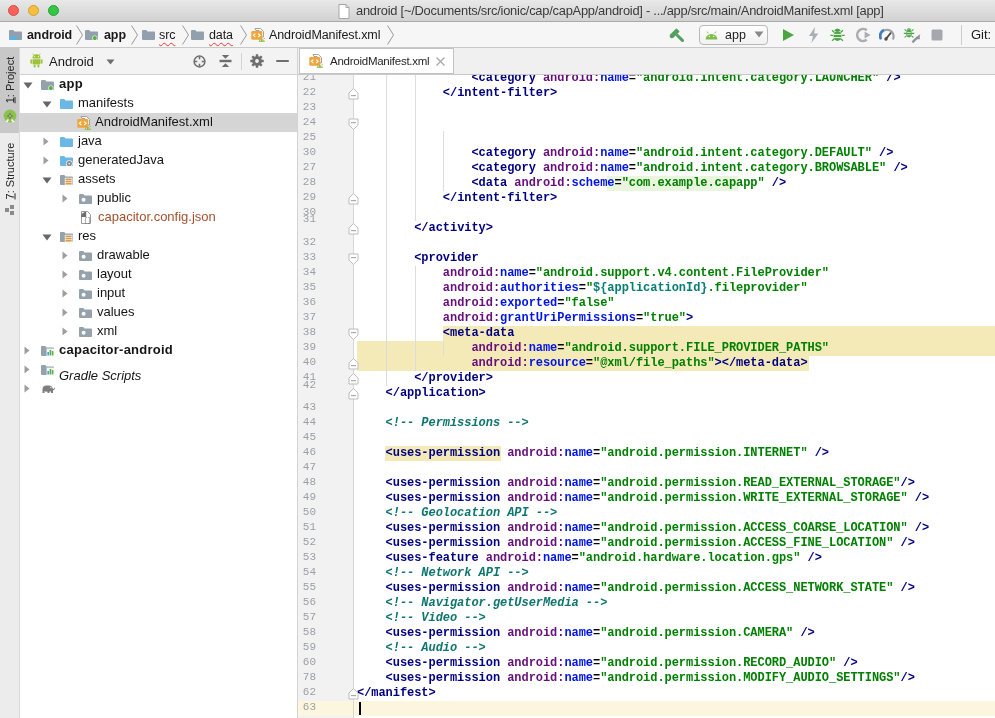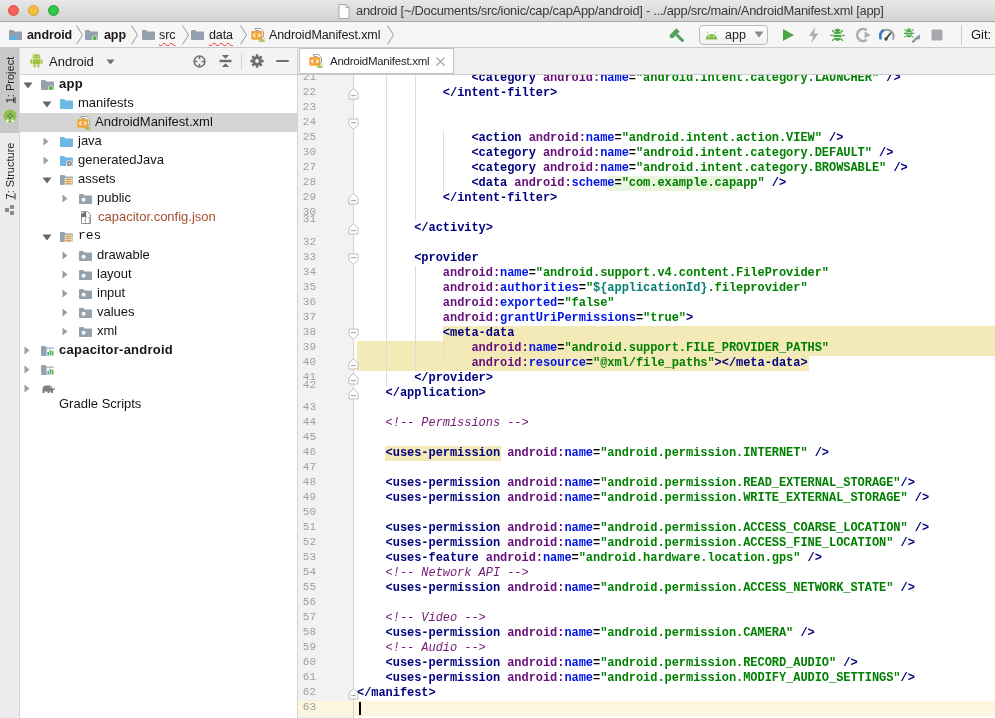--- a/index.html
+++ b/index.html
@@ -1,21 +1,21 @@
 <!DOCTYPE html>
 <html><head><meta charset="utf-8"><title>a</title><style>
 *{margin:0;padding:0;box-sizing:border-box}
 svg{display:block}
 html,body{width:995px;height:718px;overflow:hidden}
 body{position:relative;font-family:"Liberation Sans",sans-serif;background:#fff}
 .a{position:absolute}
 .cl{position:absolute;left:59px;height:15px;line-height:15px;font:700 12px "Liberation Mono",monospace;white-space:pre;color:#000;letter-spacing:-0.05px}
 .ln{position:absolute;left:0;width:18px;text-align:right;height:15px;line-height:17px;font:400 11px "Liberation Mono",monospace;color:#9BA0A6}
 .t{color:#000080}.p{color:#660E7A}.n{color:#0014E6}.v{color:#008000}
-.c{color:#701a75;font-style:italic;font-weight:400}
+.c{color:#0f766e;font-style:italic;font-weight:700}
 .row{position:absolute;height:19px;line-height:18px;font-size:13px;color:#151515}
 </style></head><body>
 <div class="a" style="left:0;top:0;width:995px;height:22px;background:linear-gradient(#E8E8E8,#D2D2D2);border-bottom:1px solid #A9A9A9">
 <div class="a" style="left:7.5px;top:5px;width:11px;height:11px;border-radius:50%;background:#F9615B;border:1px solid #DD4A43"></div>
 <div class="a" style="left:27.5px;top:5px;width:11px;height:11px;border-radius:50%;background:#F6BE40;border:1px solid #D9A023"></div>
 <div class="a" style="left:47.5px;top:5px;width:11px;height:11px;border-radius:50%;background:#33C748;border:1px solid #24A131"></div>
 <div class="a" style="left:338px;top:4px">
 <svg width="12" height="15" viewBox="0 0 12 15">
         <path d="M1 0.5 h7 l3 3 v11 h-10 z" fill="#fff" stroke="#A6A6A6"></path>
         <path d="M8 0.5 v3 h3" fill="none" stroke="#A6A6A6"></path>
@@ -341,21 +341,21 @@
       <svg width="13" height="11" viewBox="0 0 13 11" style="display:block">
         <path d="M0 2 q0-1 1-1 h3.2 l1.3 1.6 H12 q1 0 1 1 V10 q0 1 -1 1 H1 q-1 0 -1-1 Z" fill="#95A2AC"></path>
         <rect x="4.8" y="3.8" width="7.7" height="7.2" fill="#fff" opacity="0.85"></rect>
         <g fill="#DE9A3E">
           <rect x="5.6" y="4.6" width="6" height="1.5"></rect>
           <rect x="5.6" y="6.8" width="6" height="1.5"></rect>
           <rect x="5.6" y="9" width="6" height="1.5"></rect>
         </g>
       </svg>
     </div>
-    <div class="row" style="left:58px;top:152px;font-family:Liberation Mono, monospace;">res</div>
+    <div class="row" style="left:58px;top:152px;">res</div>
     <div class="a" style="left:42px;top:176px">
       <svg width="6" height="9" viewBox="0 0 6 9" style="display:block">
         <path d="M0.5 0.5 L5.5 4.5 L0.5 8.5 z" fill="#9E9E9E"></path>
       </svg>
     </div>
     <div class="a" style="left:59px;top:175px">
       <svg width="13" height="11" viewBox="0 0 13 11" style="display:block">
         <path d="M0 2 q0-1 1-1 h3.2 l1.3 1.6 H12 q1 0 1 1 V10 q0 1 -1 1 H1 q-1 0 -1-1 Z" fill="#95A2AC"></path>
         <circle cx="4.6" cy="6.8" r="2.0" fill="#fff" opacity="0.95"></circle>
       </svg>
@@ -442,21 +442,21 @@
       <svg width="6" height="9" viewBox="0 0 6 9" style="display:block">
         <path d="M0.5 0.5 L5.5 4.5 L0.5 8.5 z" fill="#9E9E9E"></path>
       </svg>
     </div>
     <div class="a" style="left:20px;top:307px">
       <svg width="15" height="12" viewBox="0 0 15 12" style="display:block">
 <path d="M2.5 11 V7.5 Q2.5 3.5 6.5 3.5 H9 Q12 3.5 12.5 6 L13 7 Q14.5 7 14.2 5.5 L15 5.8 Q15 8.5 13 8.2 L13 11 H11 V9.5 H9.5 V11 H7.5 V9.5 Q5.5 10 4.5 9 V11 Z" fill="#7E7E7E"></path>
 <circle cx="10.8" cy="5.4" r="0.6" fill="#fff"></circle>
 </svg>
     </div>
-    <div class="row" style="left:39px;top:320px;">Gradle Scripts</div>
+    <div class="row" style="left:39px;top:292px;font-style:italic;">Gradle Scripts</div>
   </div>
 <div class="a" style="left:297px;top:48px;width:1px;height:670px;background:#D3D3D3"></div>
 <div class="a" style="left:298px;top:48px;width:697px;height:27px;background:#F0F0F0;border-bottom:1px solid #C9C9C9">
 <div class="a" style="left:1px;top:0px;width:155px;height:26px;background:#fff;border:1px solid #C3C3C3"></div>
 <div class="a" style="left:11px;top:6px">
       <svg width="14" height="14" viewBox="0 0 14 14" style="display:block">
 <path d="M4 0.5 h5.5 l3 3 v5.5 h-2 v-4 l-2.5-2.5 h-3 z" fill="#FCFCFC" stroke="#9A9A9A" stroke-width="0.9"></path>
 <rect x="0.3" y="3" width="11" height="8.7" rx="1.2" fill="#F0A63A"></rect>
 <path d="M4.4 5.6 L2.4 7.35 L4.4 9.1 M7.1 5.6 L9.1 7.35 L7.1 9.1" fill="none" stroke="#fff" stroke-width="1.15"></path>
 <path d="M7.6 13.7 a3.3 3.1 0 0 1 6.4 0 z" fill="#8AB339"></path>
@@ -487,21 +487,20 @@
     <div class="a" style="left:145px;top:266px;width:1px;height:15px;background:#DCDCDC"></div>
     <div class="a" style="left:55px;top:0;width:1px;height:643px;background:#D6D6D6"></div>
     <div class="ln" style="top:-4px">21</div>
     <div class="cl" style="top:-4px">                <span class="t">&lt;category</span> <span class="p">android:</span><span class="n">name</span>=<span class="v">"android.intent.category.LAUNCHER"</span> <span class="t">/&gt;</span></div>
     <div class="ln" style="top:11px">22</div>
     <div class="cl" style="top:11px">            <span class="t">&lt;/intent-filter</span><span class="t">&gt;</span></div>
     <div class="ln" style="top:26px">23</div>
     <div class="cl" style="top:26px"></div>
     <div class="ln" style="top:41px">24</div>
     <div class="ln" style="top:56px">25</div>
-    <div class="cl" style="top:56px">                <span class="t">&lt;action</span> <span class="p">android:</span><span class="n">name</span>=<span class="v">"android.intent.action.VIEW"</span> <span class="t">/&gt;</span></div>
     <div class="ln" style="top:71px">30</div>
     <div class="cl" style="top:71px">                <span class="t">&lt;category</span> <span class="p">android:</span><span class="n">name</span>=<span class="v">"android.intent.category.DEFAULT"</span> <span class="t">/&gt;</span></div>
     <div class="ln" style="top:86px">27</div>
     <div class="cl" style="top:86px">                <span class="t">&lt;category</span> <span class="p">android:</span><span class="n">name</span>=<span class="v">"android.intent.category.BROWSABLE"</span> <span class="t">/&gt;</span></div>
     <div class="ln" style="top:101px">28</div>
     <div class="cl" style="top:101px">                <span class="t">&lt;data</span> <span class="p">android:</span><span class="n">scheme</span>=<span class="v">"com.example.capapp"</span> <span class="t">/&gt;</span></div>
     <div class="ln" style="top:116px">29</div>
     <div class="cl" style="top:116px">            <span class="t">&lt;/intent-filter</span><span class="t">&gt;</span></div>
     <div class="ln" style="top:131px">30</div>
     <div class="cl" style="top:131px"></div>
@@ -536,40 +535,42 @@
     <div class="ln" style="top:356px">45</div>
     <div class="cl" style="top:356px"></div>
     <div class="ln" style="top:371px">46</div>
     <div class="cl" style="top:371px">    <span class="t">&lt;uses-permission</span> <span class="p">android:</span><span class="n">name</span>=<span class="v">"android.permission.INTERNET"</span> <span class="t">/&gt;</span></div>
     <div class="ln" style="top:386px">47</div>
     <div class="ln" style="top:401px">48</div>
     <div class="cl" style="top:401px">    <span class="t">&lt;uses-permission</span> <span class="p">android:</span><span class="n">name</span>=<span class="v">"android.permission.READ_EXTERNAL_STORAGE"</span><span class="t">/&gt;</span></div>
     <div class="ln" style="top:416px">49</div>
     <div class="cl" style="top:416px">    <span class="t">&lt;uses-permission</span> <span class="p">android:</span><span class="n">name</span>=<span class="v">"android.permission.WRITE_EXTERNAL_STORAGE"</span> <span class="t">/&gt;</span></div>
     <div class="ln" style="top:431px">50</div>
+    <div class="cl" style="top:431px">    <span class="c">&lt;!-- Geolocation API --&gt;</span></div>
     <div class="ln" style="top:446px">51</div>
     <div class="cl" style="top:446px">    <span class="t">&lt;uses-permission</span> <span class="p">android:</span><span class="n">name</span>=<span class="v">"android.permission.ACCESS_COARSE_LOCATION"</span> <span class="t">/&gt;</span></div>
     <div class="ln" style="top:461px">52</div>
     <div class="cl" style="top:461px">    <span class="t">&lt;uses-permission</span> <span class="p">android:</span><span class="n">name</span>=<span class="v">"android.permission.ACCESS_FINE_LOCATION"</span> <span class="t">/&gt;</span></div>
     <div class="ln" style="top:476px">53</div>
     <div class="cl" style="top:476px">    <span class="t">&lt;uses-feature</span> <span class="p">android:</span><span class="n">name</span>=<span class="v">"android.hardware.location.gps"</span> <span class="t">/&gt;</span></div>
     <div class="ln" style="top:491px">54</div>
     <div class="cl" style="top:491px">    <span class="c">&lt;!-- Network API --&gt;</span></div>
     <div class="ln" style="top:506px">55</div>
     <div class="cl" style="top:506px">    <span class="t">&lt;uses-permission</span> <span class="p">android:</span><span class="n">name</span>=<span class="v">"android.permission.ACCESS_NETWORK_STATE"</span> <span class="t">/&gt;</span></div>
     <div class="ln" style="top:521px">56</div>
+    <div class="cl" style="top:521px">    <span class="c">&lt;!-- Navigator.getUserMedia --&gt;</span></div>
     <div class="ln" style="top:536px">57</div>
     <div class="cl" style="top:536px">    <span class="c">&lt;!-- Video --&gt;</span></div>
     <div class="ln" style="top:551px">58</div>
     <div class="cl" style="top:551px">    <span class="t">&lt;uses-permission</span> <span class="p">android:</span><span class="n">name</span>=<span class="v">"android.permission.CAMERA"</span> <span class="t">/&gt;</span></div>
     <div class="ln" style="top:566px">59</div>
     <div class="cl" style="top:566px">    <span class="c">&lt;!-- Audio --&gt;</span></div>
     <div class="ln" style="top:581px">60</div>
     <div class="cl" style="top:581px">    <span class="t">&lt;uses-permission</span> <span class="p">android:</span><span class="n">name</span>=<span class="v">"android.permission.RECORD_AUDIO"</span> <span class="t">/&gt;</span></div>
-    <div class="ln" style="top:596px">61</div>
+    <div class="ln" style="top:596px">78</div>
     <div class="cl" style="top:596px">    <span class="t">&lt;uses-permission</span> <span class="p">android:</span><span class="n">name</span>=<span class="v">"android.permission.MODIFY_AUDIO_SETTINGS"</span><span class="t">/&gt;</span></div>
     <div class="ln" style="top:611px">62</div>
     <div class="cl" style="top:611px"><span class="t">&lt;/manifest</span><span class="t">&gt;</span></div>
     <div class="ln" style="top:626px">63</div>
     <div class="cl" style="top:626px"></div>
     <div class="a" style="left:50px;top:13px">
       <svg width="11" height="12" viewBox="0 0 11 12" style="display:block">
         <path d="M1 11 H10 V5 L5.5 0.5 L1 5 Z" fill="#fff" stroke="#BDBDBD"></path>
         <path d="M3 7.6 H8" stroke="#ABABAB" stroke-width="1.2"></path>
       </svg>

